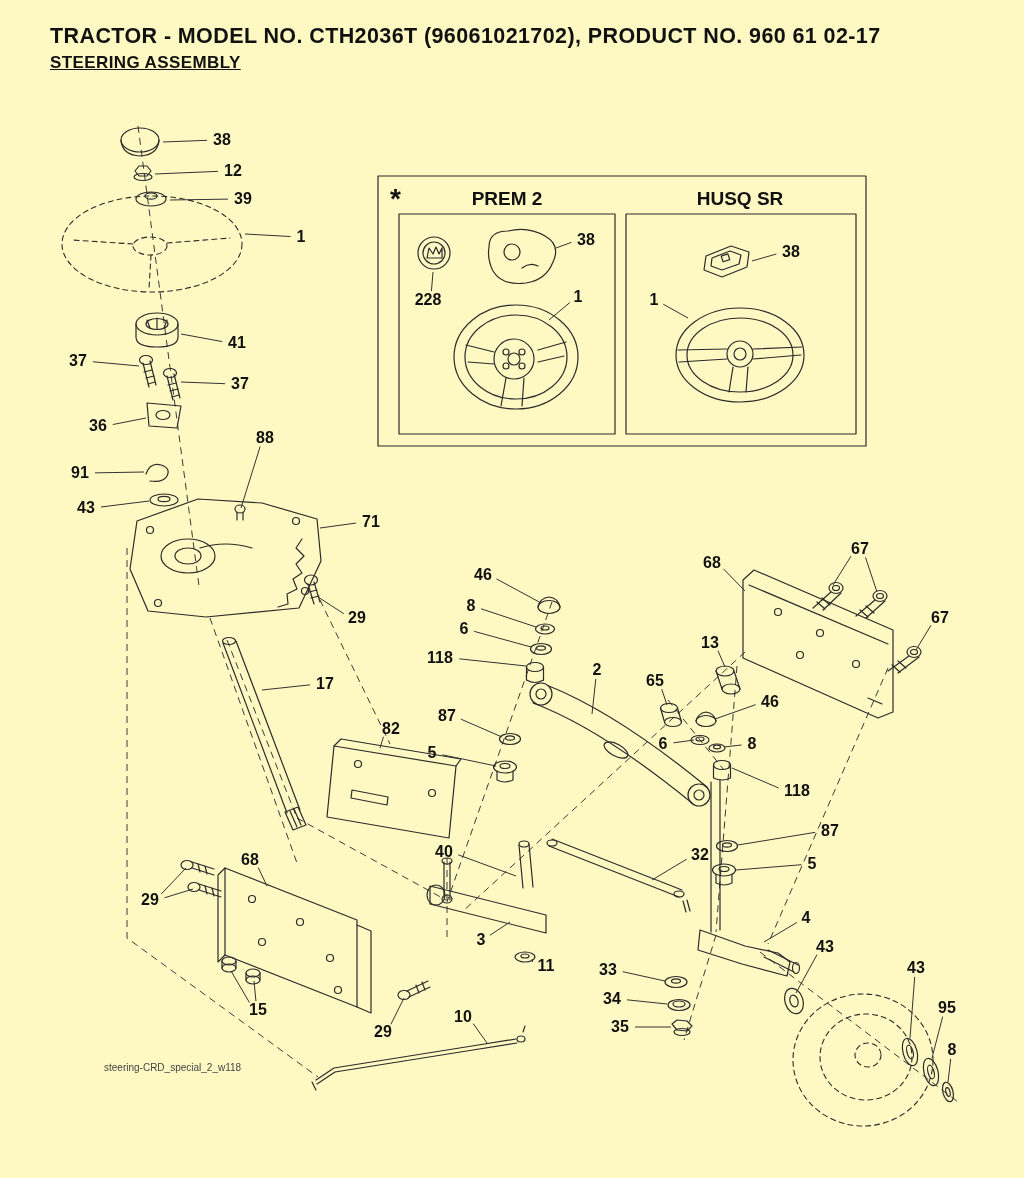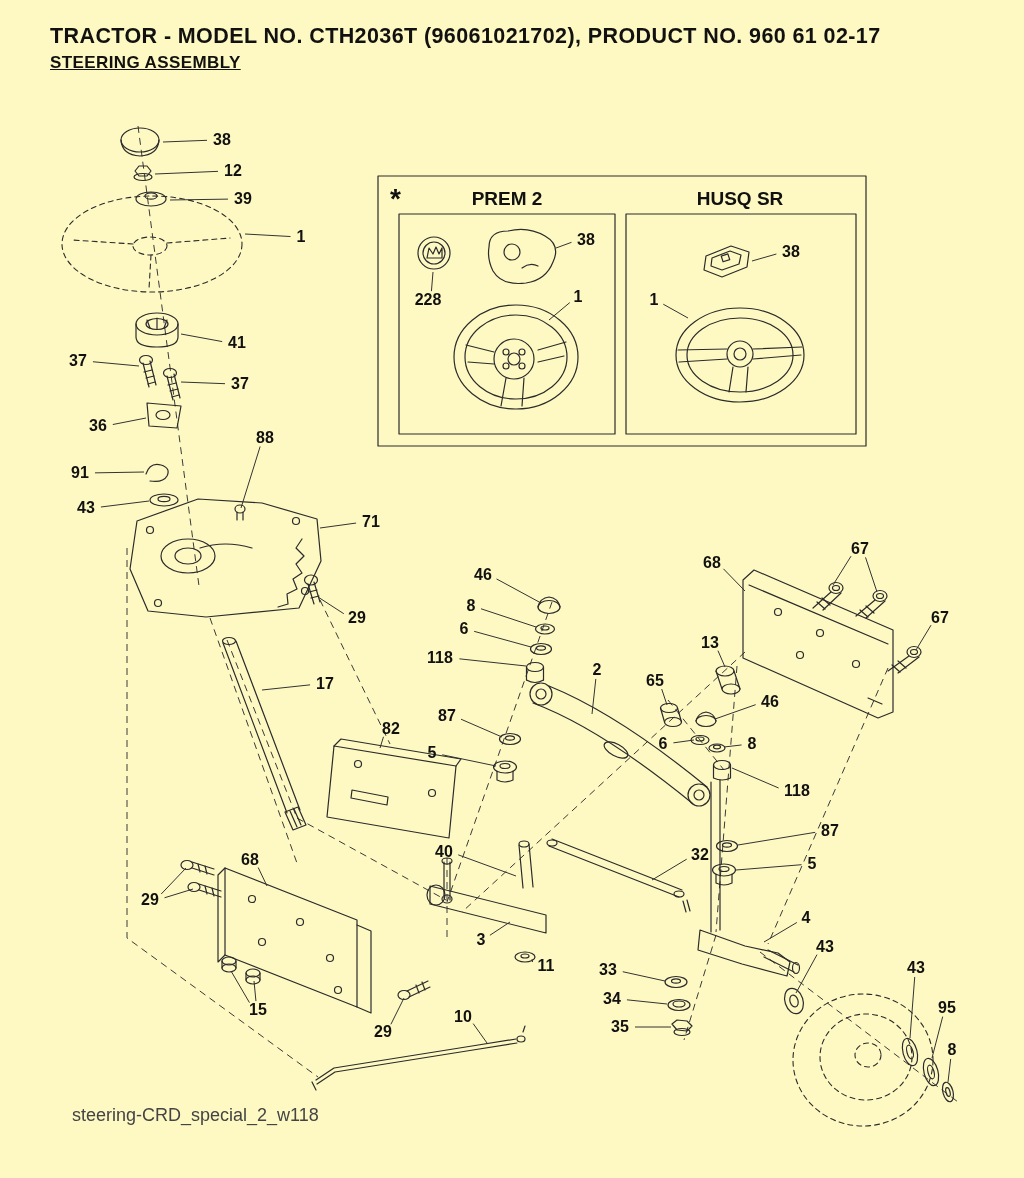--- a/index.html
+++ b/index.html
@@ -23,25 +23,24 @@
   .header h2 {
     margin: 4px 0 0 0;
     font-size: 17px;
     font-weight: bold;
     letter-spacing: 0.4px;
     color: #111;
     text-decoration: underline;
   }
   .footer-note {
     position: absolute;
-    left: 72px;
+    left: 104px;
     top: 1062px;
-    font-size: 18px;
+    font-size: 10px;
     color: #444;
-    margin-top: 43px;
   }
   svg.diagram { position: absolute; left: 0; top: 0; }
   svg.diagram { font-family: "Liberation Sans", sans-serif; }
   .art path, .art ellipse, .art circle, .art rect, .art line, .art polyline {
     fill: none;
     stroke: #2b2b2b;
     stroke-width: 1.2;
     stroke-linecap: round;
     stroke-linejoin: round;
   }

